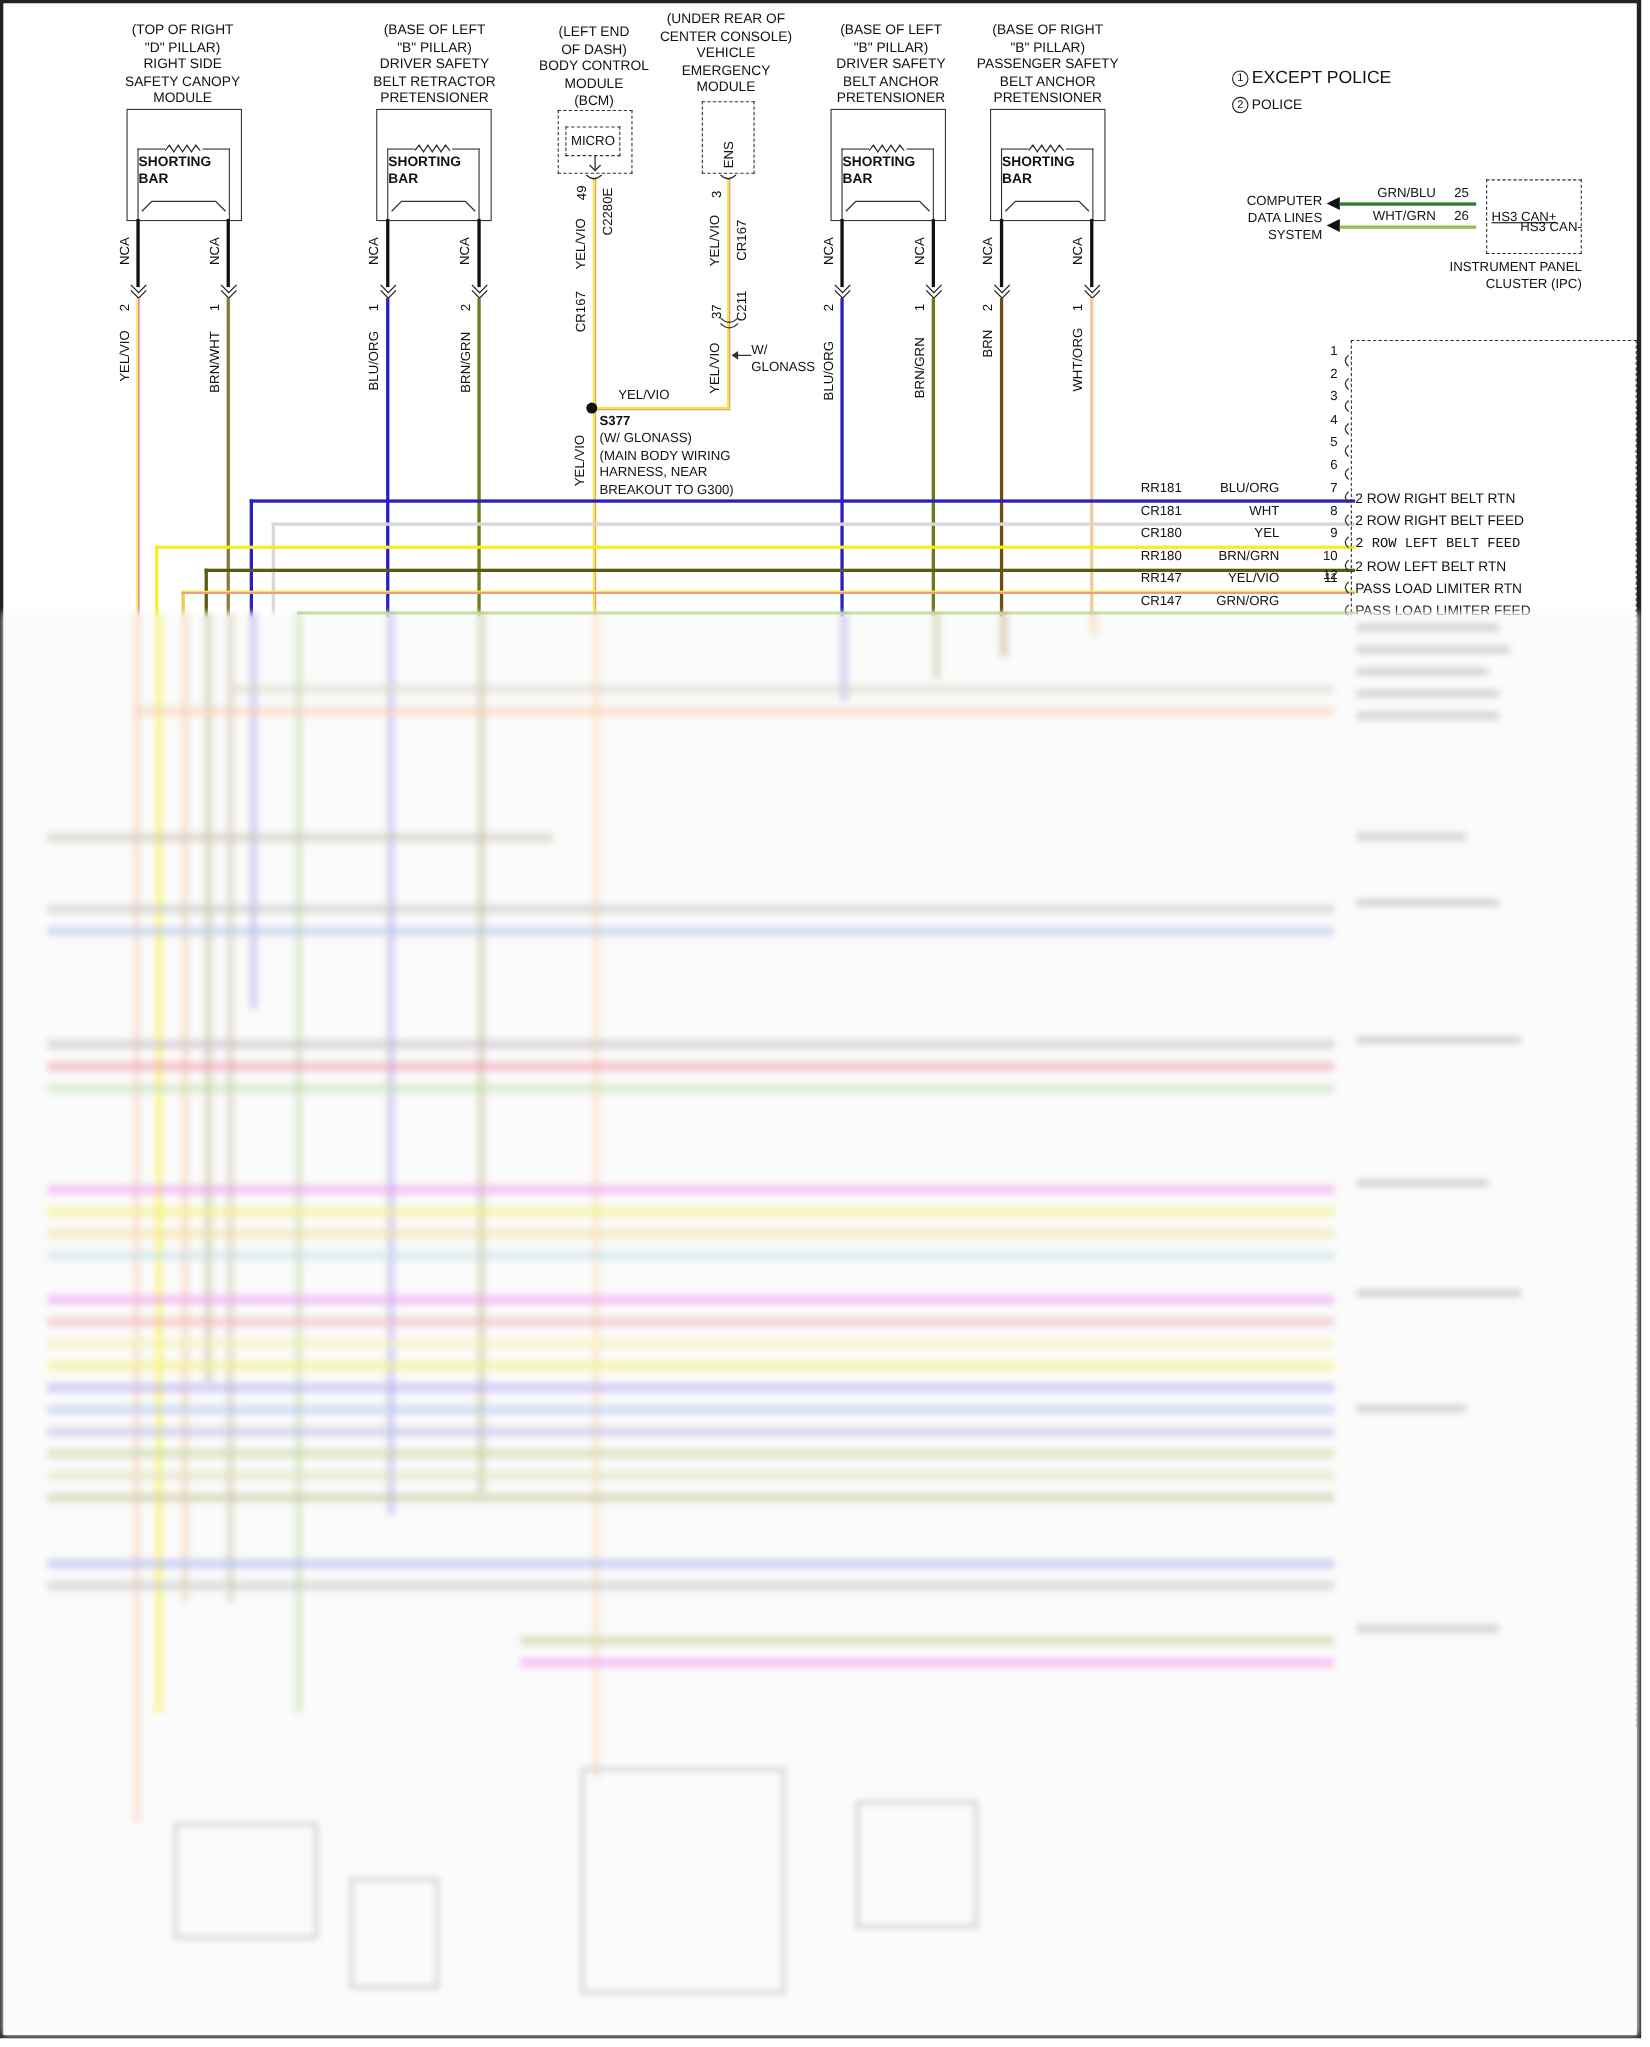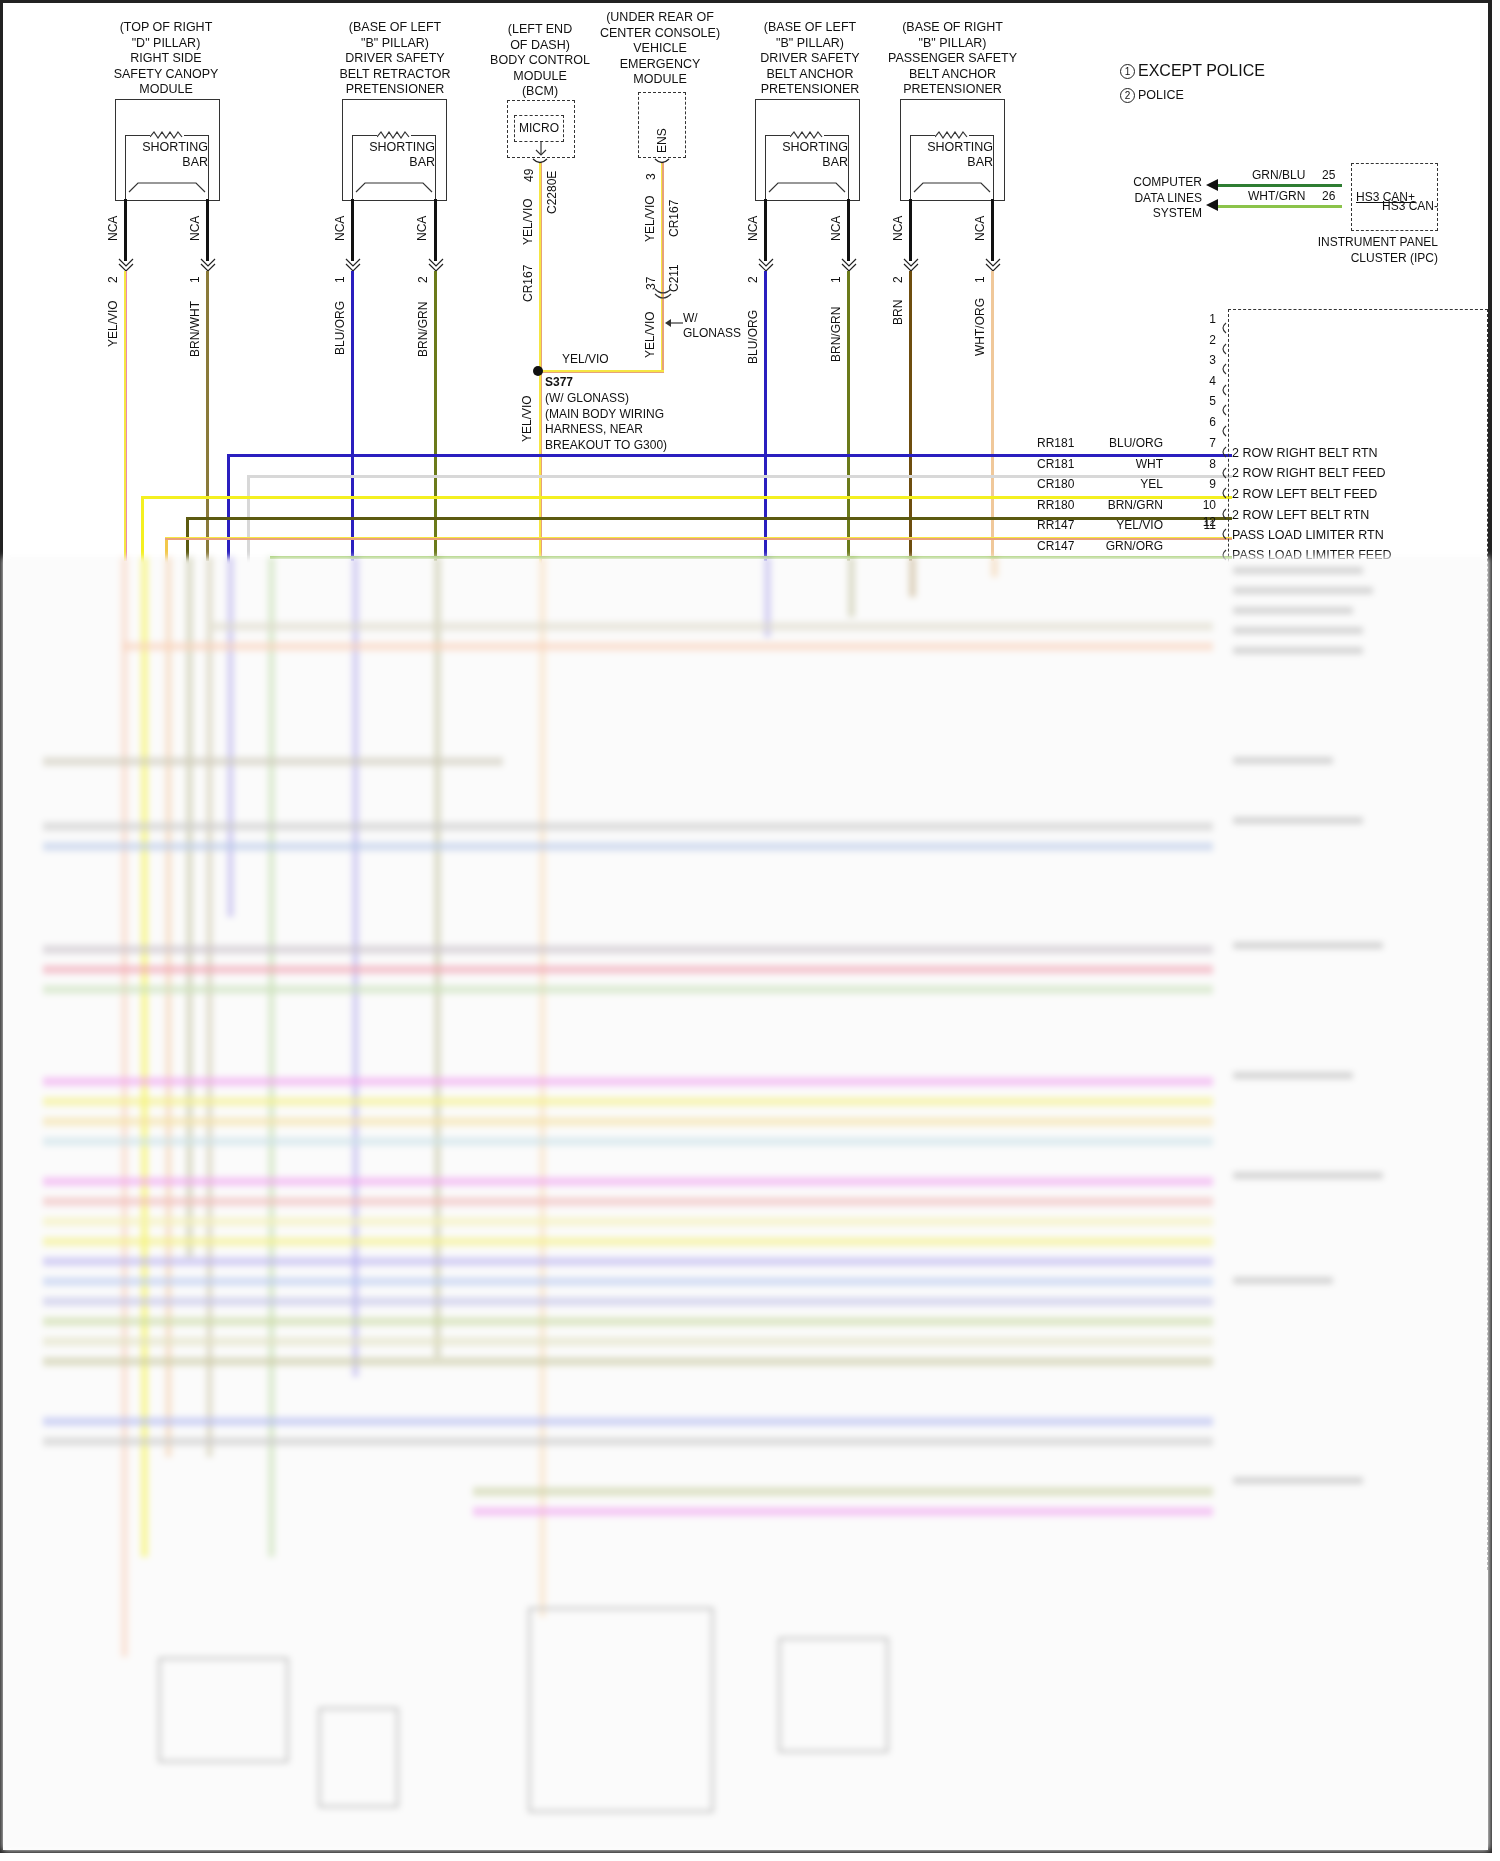--- a/index.html
+++ b/index.html
@@ -5,21 +5,21 @@
   html, body { margin:0; padding:0; background:#ffffff; }
   body { width:1500px; height:1861px; position:relative; overflow:hidden;
          font-family:"Liberation Sans", sans-serif; color:#111; }
   .frame { position:absolute; left:0; top:0; width:1492px; height:1853px;
            border:3px solid #222; border-right-width:4px; box-sizing:border-box; }
   .abs { position:absolute; }
   .title { position:absolute; text-align:center; font-size:12.5px; line-height:15.5px; white-space:pre-line; }
   .box { position:absolute; border:1.5px solid #333; background:#fff; }
   .dbox { position:absolute; border:1.6px dashed #333; }
   .inner { position:absolute; border:1.5px solid #333; background:#fff; }
-  .sb-text { position:absolute; width:100%; text-align:right; font-size:12.5px; line-height:15px; top:18px; }
+  .sb-text { position:absolute; width:100%; text-align:left; font-size:12.5px; line-height:15px; top:18px;font-weight:bold; }
   .vlabel { position:absolute; font-size:12px; transform:rotate(-90deg); transform-origin:left top; white-space:nowrap; }
   .hlabel { position:absolute; font-size:12px; white-space:nowrap; }
   .wire-v { position:absolute; width:3px; }
   .wire-h { position:absolute; height:3px; }
   .blk { background:#111; }
   .pin-num { position:absolute; font-size:12px; text-align:right; width:20px; }
   .pin-fn { position:absolute; font-size:12.5px; white-space:nowrap; }
   .blurzone { position:absolute; left:3px; top:557px; width:1486px; height:1293px; overflow:hidden;
               background:#fbfbfb; filter:blur(3px); }
   .bz-h { position:absolute; height:9px; opacity:0.55; }
@@ -265,21 +265,21 @@
 </div>
 <div>
   <div class="pin-num" style="left:1196px;top:436px;">7</div>
   <div class="pin-num" style="left:1196px;top:457px;">8</div>
   <div class="pin-num" style="left:1196px;top:477px;">9</div>
   <div class="pin-num" style="left:1196px;top:498px;">10</div>
   <div class="pin-num" style="left:1196px;top:518px;">11</div>
   <div class="pin-num" style="left:1196px;top:515px;">12</div>
   <div class="pin-fn" style="left:1232px;top:446px;">2 ROW RIGHT BELT RTN</div>
   <div class="pin-fn" style="left:1232px;top:466px;">2 ROW RIGHT BELT FEED</div>
-  <div class="pin-fn" style="left:1232px;top:487px;">2 ROW LEFT BELT FEED</div>
+  <div class="pin-fn" style="left:1232px;top:487px;font-family:Liberation Mono, monospace;">2 ROW LEFT BELT FEED</div>
   <div class="pin-fn" style="left:1232px;top:508px;">2 ROW LEFT BELT RTN</div>
   <div class="pin-fn" style="left:1232px;top:528px;">PASS LOAD LIMITER RTN</div>
   <div class="pin-fn" style="left:1232px;top:548px;">PASS LOAD LIMITER FEED</div>
 </div>
 <svg width="20" height="260" style="position:absolute;left:1219px;top:318px;">
   <g fill="none" stroke="#333" stroke-width="1.2">
     <path d="M7,5 Q1,10 7,15"></path>
       <path d="M7,26 Q1,31 7,36"></path>
       <path d="M7,46 Q1,51 7,56"></path>
     <path d="M7,67 Q1,72 7,77"></path>

